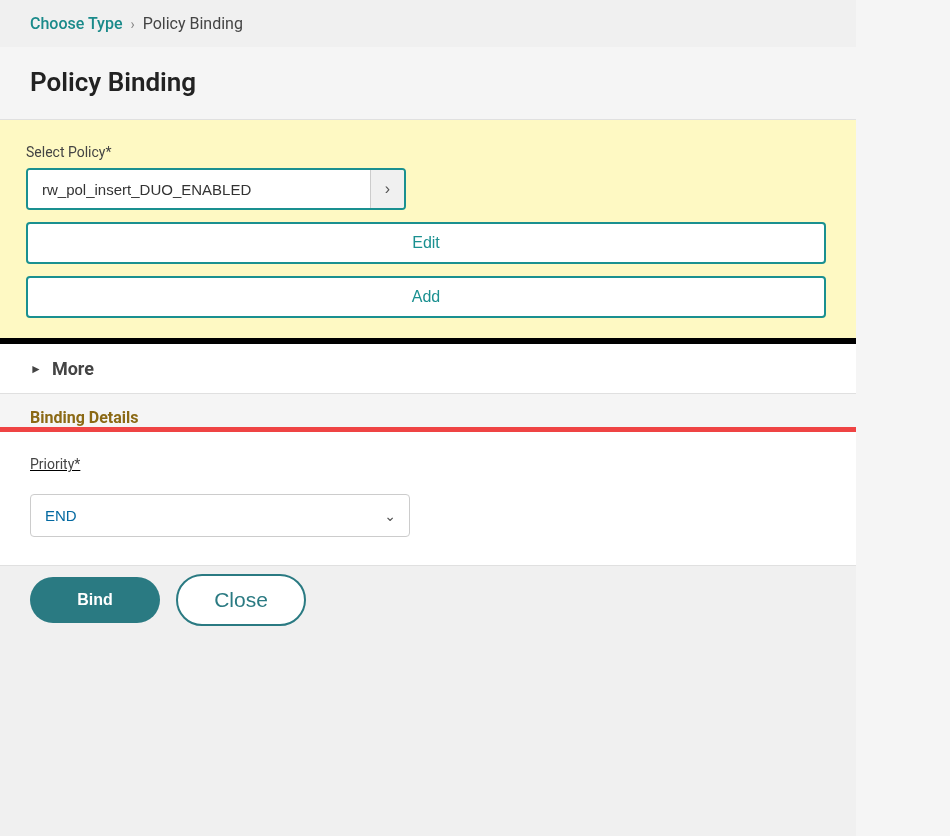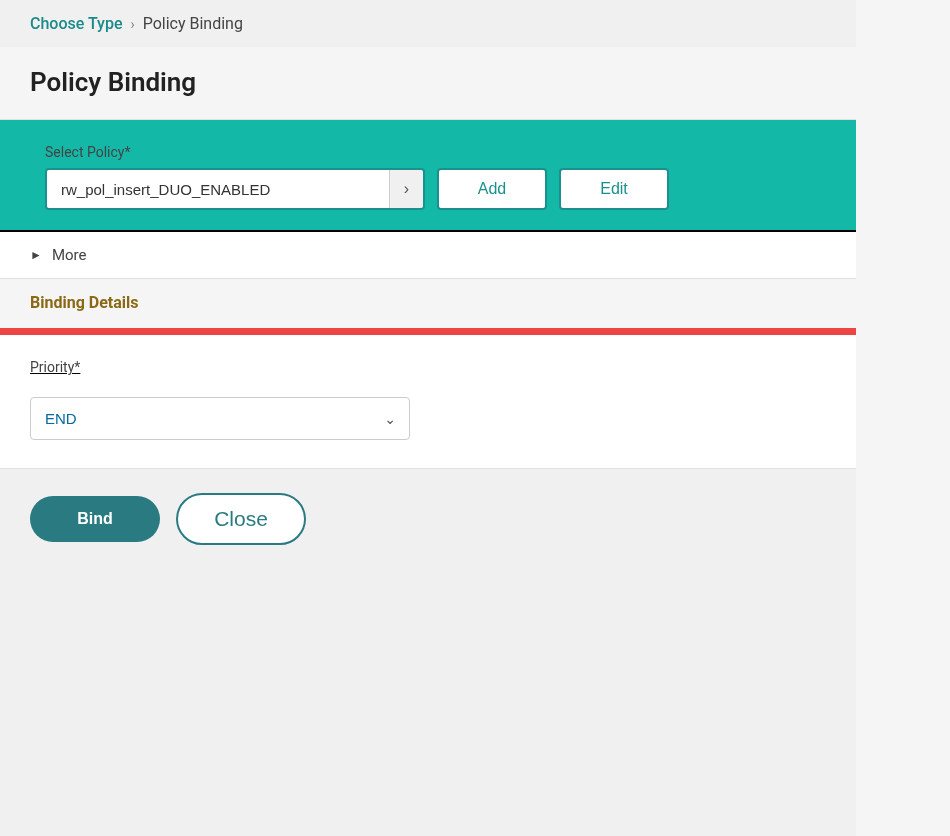--- a/index.html
+++ b/index.html
@@ -59,36 +59,37 @@
     }
 
     .page-title {
       font-size: 26px;
       font-weight: 600;
       color: #222;
     }
 
     
     .form-section {
-      padding: 24px 30px 20px 45px;
-      background: #14b8a6;
-      border-bottom: 2px solid #000000;
+      padding: 24px 30px 20px 26px;
+      background: #fef9c3;
+      border-bottom: 6px solid #000000;
     }
 
     .field-label {
       font-size: 14px;
       color: #444;
       margin-bottom: 8px;
       font-weight: 400;
     }
 
     .select-policy-row {
       display: flex;
       align-items: stretch;
       gap: 12px;
+      flex-direction: column;
     }
 
     .policy-input-group {
       display: flex;
       border: 2px solid #1a9090;
       border-radius: 4px;
       overflow: hidden;
       flex: 0 0 auto;
       width: 380px;
     }
@@ -139,30 +140,30 @@
       gap: 10px;
       cursor: pointer;
     }
 
     .more-arrow {
       color: #444;
       font-size: 12px;
     }
 
     .more-label {
-      font-size: 15px;
+      font-size: 18px;
       color: #444;
-      font-weight: 400;
+      font-weight: 700;
     }
 
     
     .binding-details-section {
       background: #f5f5f5;
-      padding: 14px 30px 16px 30px;
-      border-bottom: 7px solid #ef4444;
+      padding: 14px 30px 0 30px;
+      border-bottom: 5px solid #ef4444;
     }
 
     .binding-details-title {
       font-size: 16px;
       font-weight: 700;
       color: #8b6914;
     }
 
     
     .fields-section {
@@ -214,21 +215,21 @@
       right: 14px;
       top: 50%;
       transform: translateY(-50%);
       color: #555;
       font-size: 14px;
       pointer-events: none;
     }
 
     
     .footer-section {
-      padding: 24px 30px;
+      padding: 8px 30px;
       background: #f0f0f0;
       display: flex;
       align-items: center;
       gap: 16px;
     }
 
     .btn-bind {
       background: #2a7a82;
       color: #fff;
       border: none;
@@ -269,22 +270,22 @@
 
   <div class="form-section">
     <div class="field-label">Select Policy*</div>
     <div class="select-policy-row">
       <div class="policy-input-group">
         <input type="text" class="policy-input" value="rw_pol_insert_DUO_ENABLED" style="">
         <button class="policy-nav-btn">
           <span>›</span>
         </button>
       </div>
+      <button class="action-btn">Edit</button>
       <button class="action-btn">Add</button>
-      <button class="action-btn">Edit</button>
     </div>
   </div>
 
   <div class="more-section">
     <span class="more-arrow">►</span>
     <span class="more-label">More</span>
   </div>
 
   <div class="binding-details-section">
     <span class="binding-details-title">Binding Details</span>

